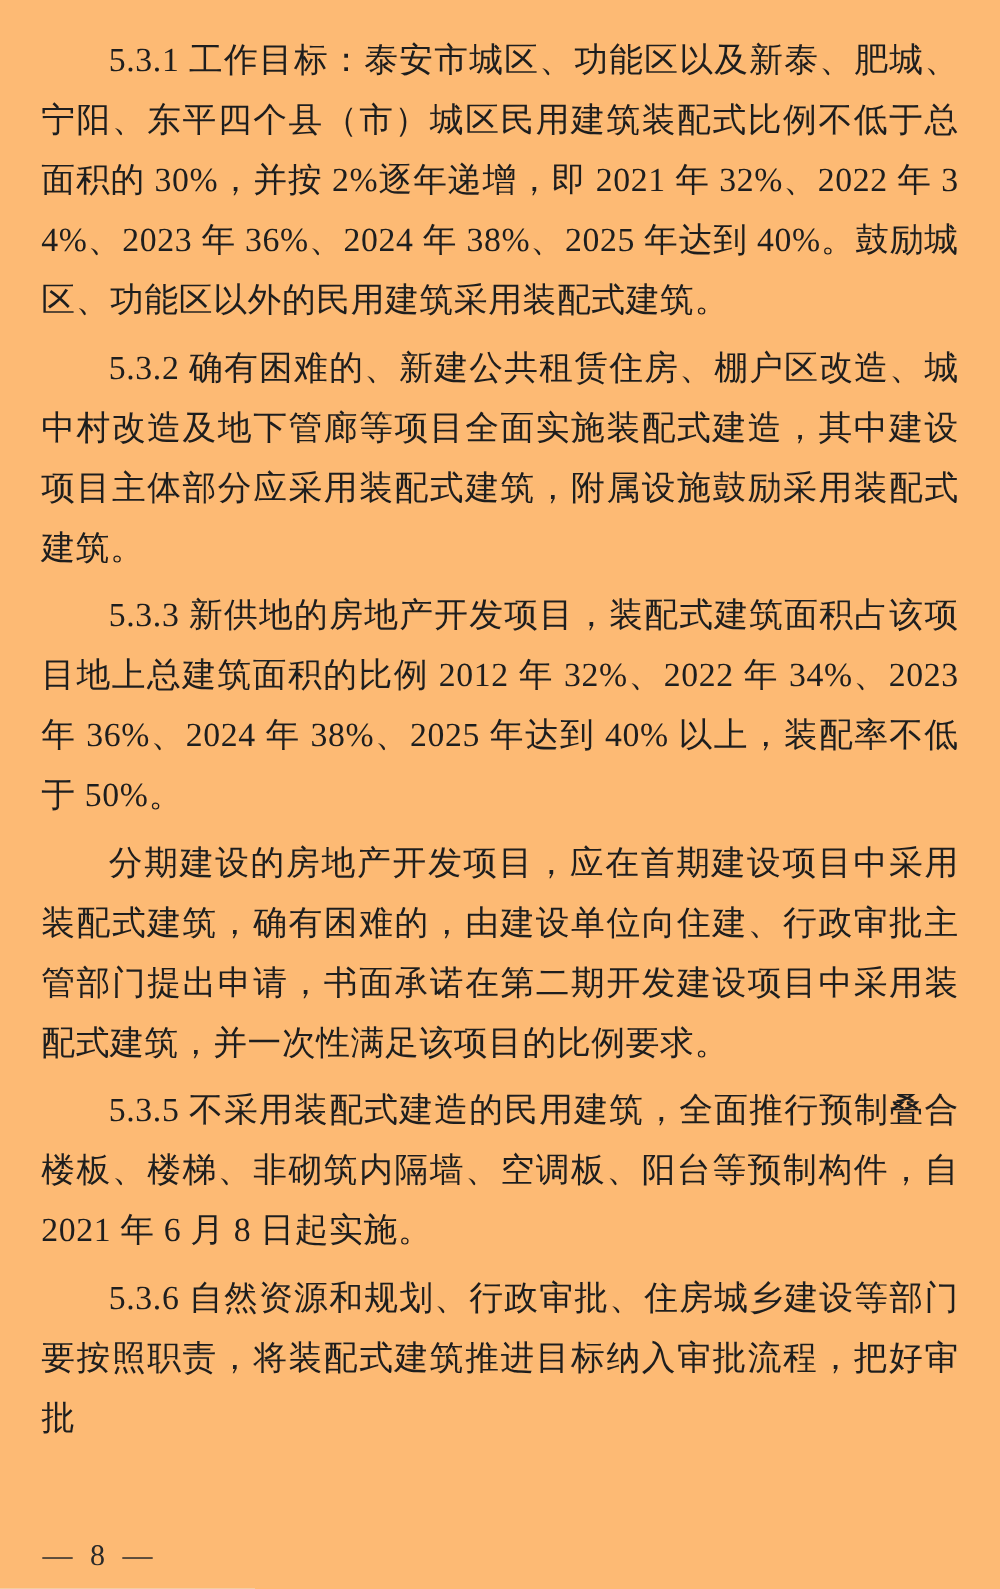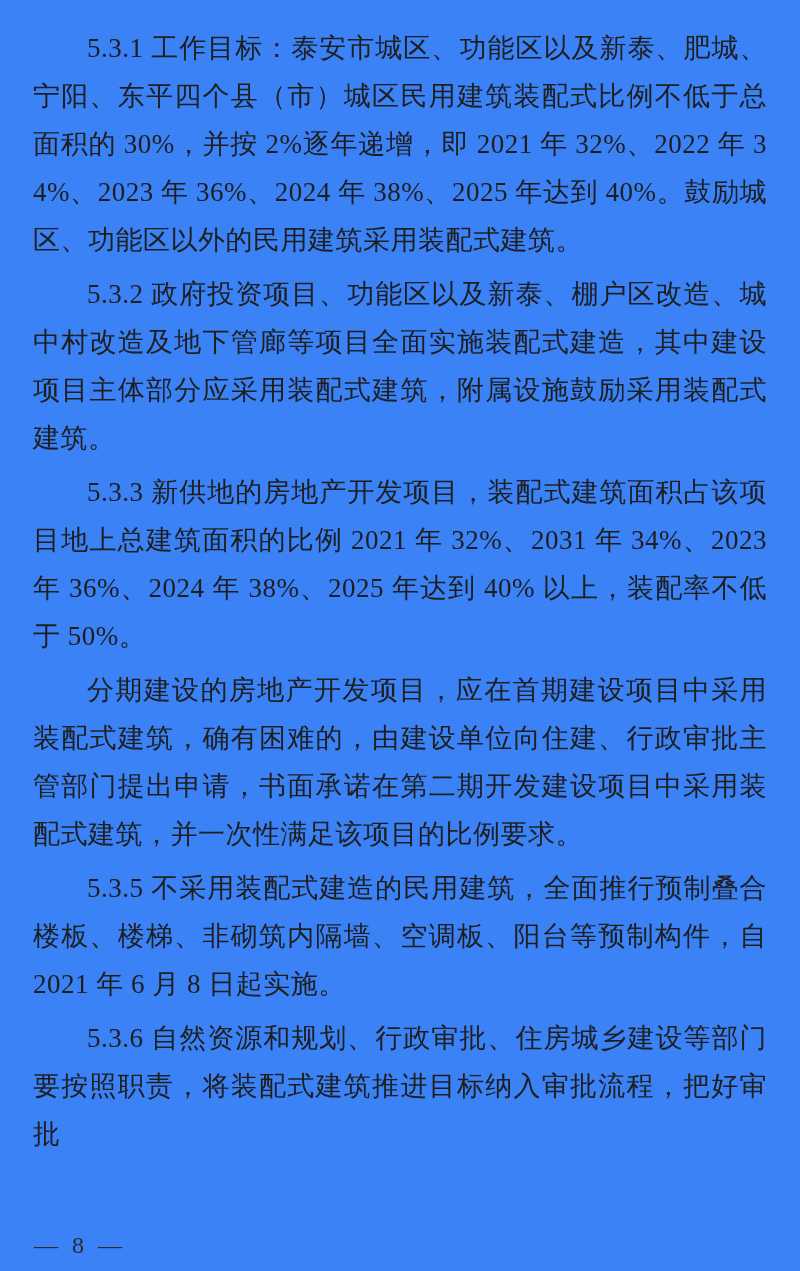--- a/index.html
+++ b/index.html
@@ -5,21 +5,21 @@
   html, body {
     margin: 0;
     padding: 0;
     background: #e9e9e9;
   }
   .page {
     position: relative;
     width: 800px;
     height: 1271px;
     margin: 0 auto;
-    background: #3b82f6;
+    background: #fdba74;
     overflow: hidden;
     font-family: "Liberation Serif", "DejaVu Serif", serif;
     color: #1e1e1e;
   }
   .doc-body {
     position: absolute;
     top: 24px;
     left: 33px;
     right: 33px;
   }
@@ -41,20 +41,20 @@
     letter-spacing: 4px;
     color: #2a2a2a;
   }
 </style>
 </head>
 <body>
 
 <div class="page">
   <div class="doc-body">
     <p>5.3.1 工作目标：泰安市城区、功能区以及新泰、肥城、宁阳、东平四个县（市）城区民用建筑装配式比例不低于总面积的 30%，并按 2%逐年递增，即 2021 年 32%、2022 年 34%、2023 年 36%、2024 年 38%、2025 年达到 40%。鼓励城区、功能区以外的民用建筑采用装配式建筑。</p>
-    <p>5.3.2 政府投资项目、功能区以及新泰、棚户区改造、城中村改造及地下管廊等项目全面实施装配式建造，其中建设项目主体部分应采用装配式建筑，附属设施鼓励采用装配式建筑。</p>
-    <p>5.3.3 新供地的房地产开发项目，装配式建筑面积占该项目地上总建筑面积的比例 2021 年 32%、2031 年 34%、2023 年 36%、2024 年 38%、2025 年达到 40% 以上，装配率不低于 50%。</p>
+    <p>5.3.2 确有困难的、新建公共租赁住房、棚户区改造、城中村改造及地下管廊等项目全面实施装配式建造，其中建设项目主体部分应采用装配式建筑，附属设施鼓励采用装配式建筑。</p>
+    <p>5.3.3 新供地的房地产开发项目，装配式建筑面积占该项目地上总建筑面积的比例 2012 年 32%、2022 年 34%、2023 年 36%、2024 年 38%、2025 年达到 40% 以上，装配率不低于 50%。</p>
     <p>分期建设的房地产开发项目，应在首期建设项目中采用装配式建筑，确有困难的，由建设单位向住建、行政审批主管部门提出申请，书面承诺在第二期开发建设项目中采用装配式建筑，并一次性满足该项目的比例要求。</p>
     <p>5.3.5 不采用装配式建造的民用建筑，全面推行预制叠合楼板、楼梯、非砌筑内隔墙、空调板、阳台等预制构件，自 2021 年 6 月 8 日起实施。</p>
     <p>5.3.6 自然资源和规划、行政审批、住房城乡建设等部门要按照职责，将装配式建筑推进目标纳入审批流程，把好审批</p>
   </div>
   <div class="page-footer">— 8 —</div>
 </div>
 
 </body></html>

